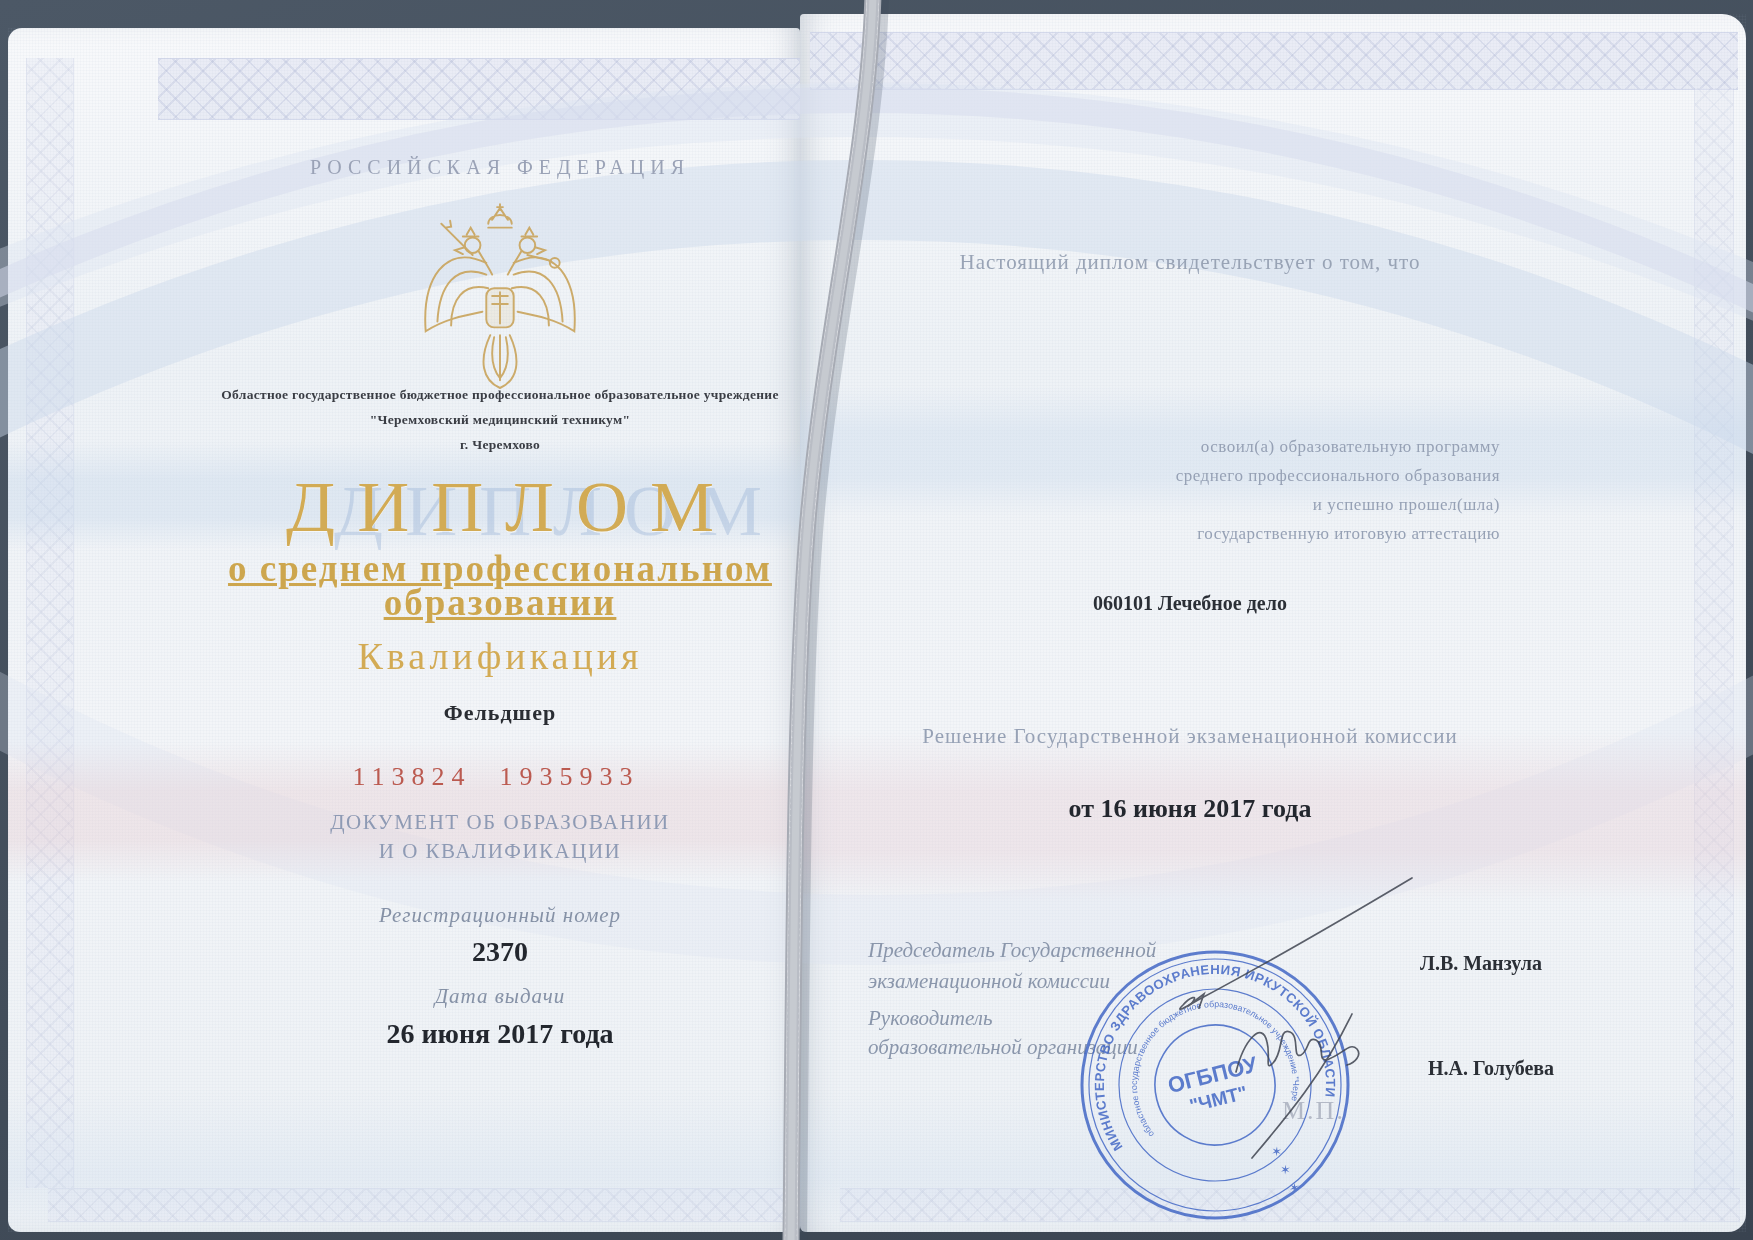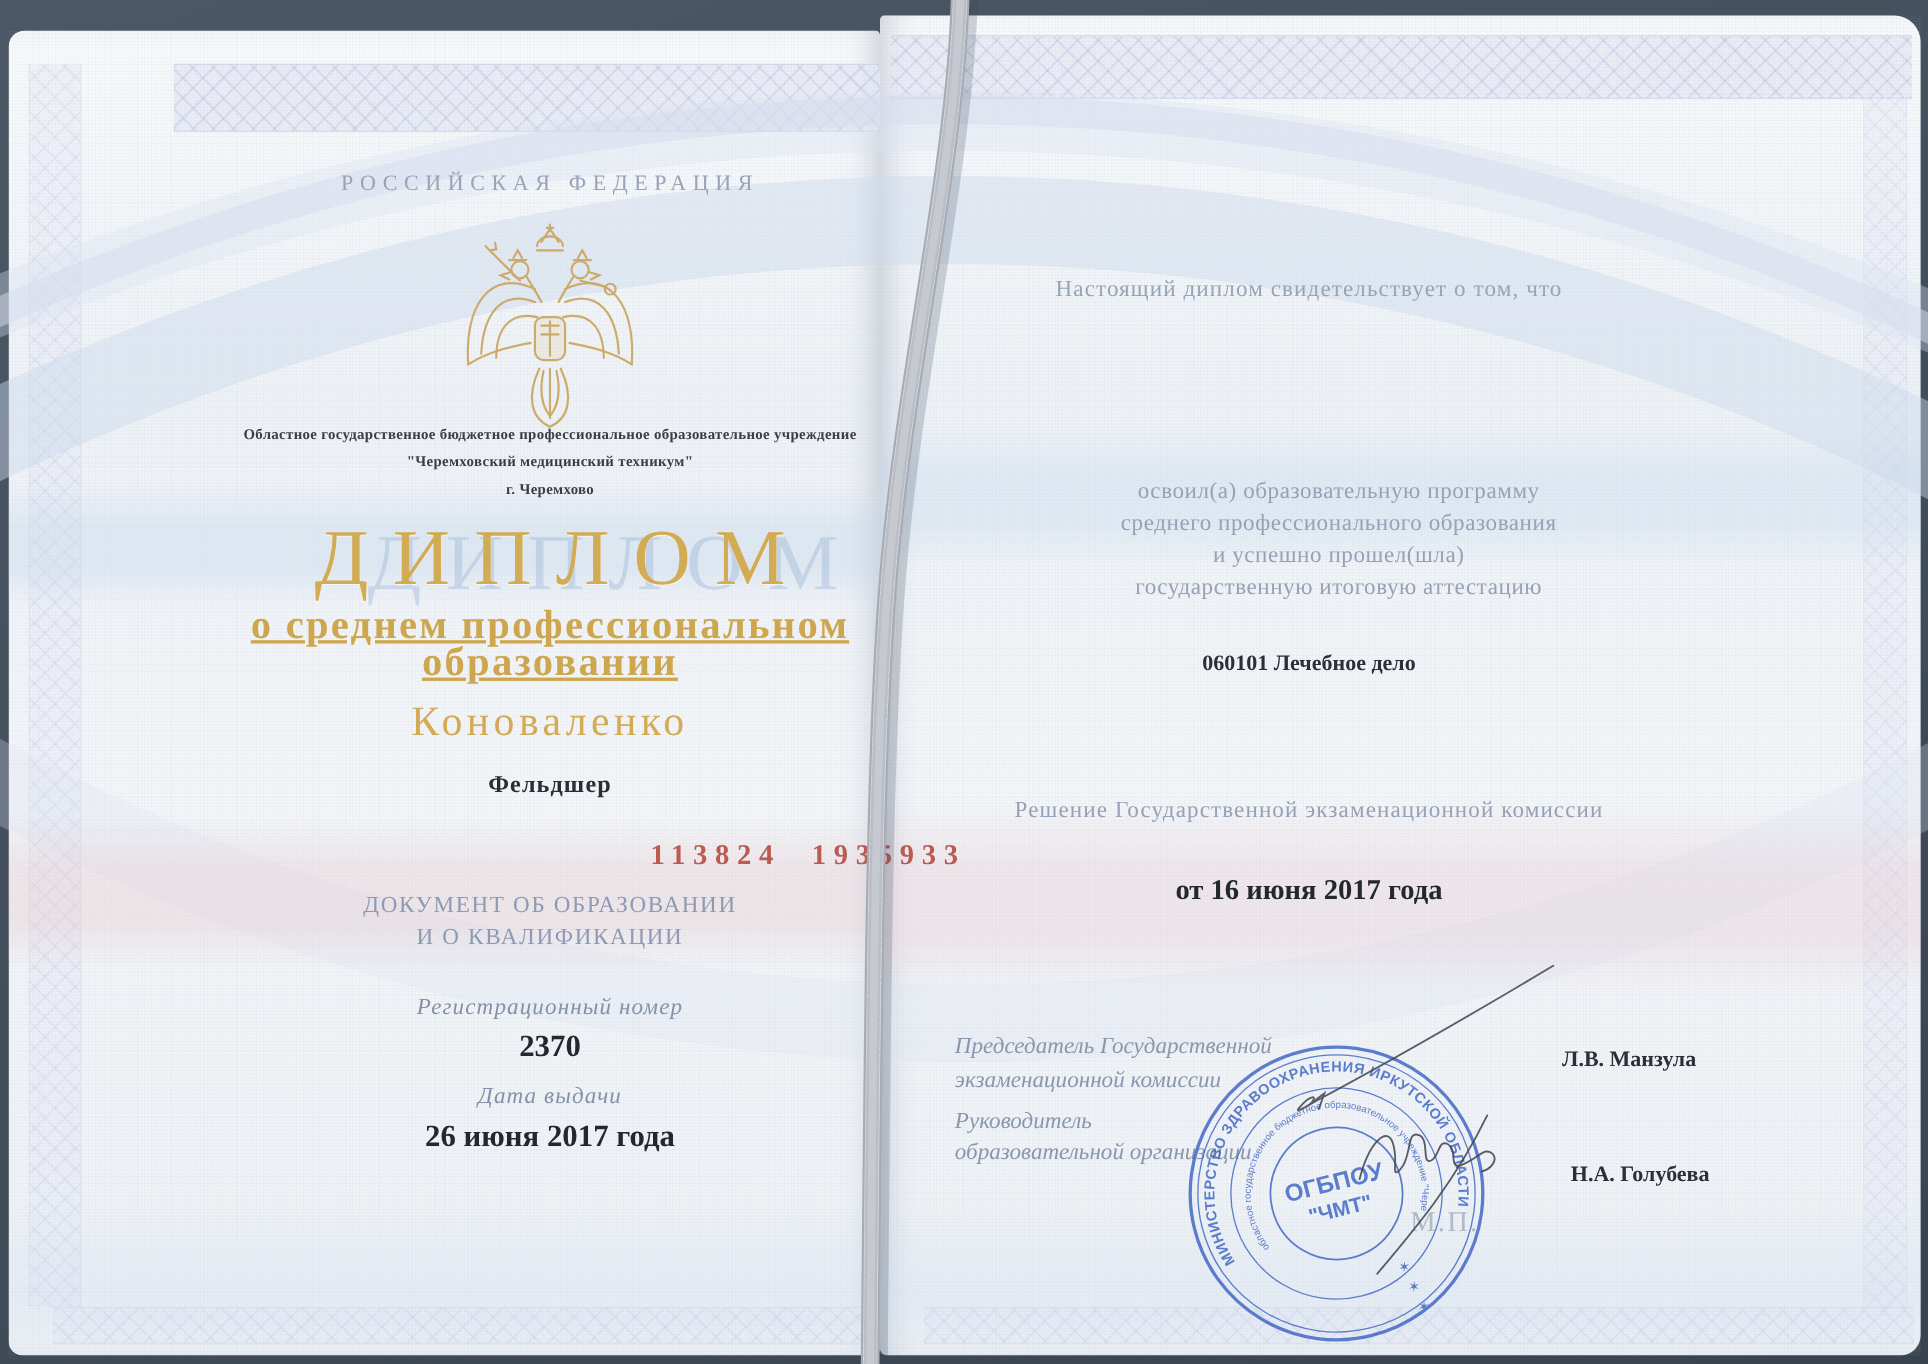--- a/index.html
+++ b/index.html
@@ -49,39 +49,39 @@
              text-indent:22px; color:#d2ab55; font-weight:500;
              text-shadow:0 1px 0 rgba(255,255,255,.6); z-index:5; }
   .diploma-ghost { left:168px; top:470px; width:760px; font-size:72px; letter-spacing:22px;
              text-indent:22px; color:rgba(150,175,212,.38); font-weight:500; z-index:4; }
   .diploma-sub { left:120px; top:552px; width:760px; font-size:37px; line-height:34px;
              font-weight:bold; color:#cda64e; letter-spacing:2px;text-decoration:underline; }
   .qual-label { left:120px; top:634px; width:760px; font-size:38px; letter-spacing:4px;
              color:#d3ab55; }
   .qual-value { left:120px; top:700px; width:760px; font-size:22px; font-weight:bold;
              color:#2a2d33; letter-spacing:1px; }
-  .serial { left:132px; top:762px; width:760px; font-size:26px; letter-spacing:7px;
-             color:#bb5a50; font-weight:700;text-align:right; }
+  .serial { left:116px; top:762px; width:760px; font-size:26px; letter-spacing:7px;
+             color:#bb5a50; font-weight:400; }
   .serial span { margin:0 14px; }
   .doc-type { left:120px; top:808px; width:760px; font-size:21px; line-height:29px;
              color:#8e9ab4; letter-spacing:1.5px; }
   .reg-label, .date-label { left:120px; width:760px; font-size:21px; font-style:italic;
              color:#8591a6; letter-spacing:1px; }
   .reg-label { top:903px; } .date-label { top:984px; }
   .reg-value, .date-value { left:120px; width:760px; font-size:28px; font-weight:bold;
              color:#23272e; }
   .reg-value { top:936px; } .date-value { top:1018px; }
 
   
   .intro { left:850px; top:250px; width:680px; font-size:21px; color:#98a3b5;
              letter-spacing:1px; }
   .holder { left:850px; top:336px; width:680px; font-size:28px; line-height:38px;
              font-weight:bold; color:#23262c; }
-  .program { left:877px; top:432px; width:680px; font-size:21px; line-height:29px;
-             color:#96a1b5; letter-spacing:.5px; }
+  .program { left:820px; top:432px; width:680px; font-size:17px; line-height:29px;
+             color:#96a1b5; letter-spacing:.5px;text-align:right; }
   .specialty { left:850px; top:592px; width:680px; font-size:20px; font-weight:bold;
              color:#2b2f36; }
   .decision { left:830px; top:724px; width:720px; font-size:21px; color:#96a1b5;
              letter-spacing:1px; }
   .decision-date { left:850px; top:794px; width:680px; font-size:26px; font-weight:bold;
              color:#23272e; }
   .chairman-label { left:868px; top:910px; width:420px; text-align:left; font-size:21px;
              line-height:31px; font-style:italic; color:#8a96ab;margin-top:25px; }
   .chairman-name { left:1420px; top:952px; width:260px; text-align:left; font-size:20px;
              font-weight:bold; color:#2b2f36; }
@@ -165,21 +165,21 @@
   </div>
 
   <div class="txt diploma-ghost">ДИПЛОМ</div>
   <div class="txt diploma-title">ДИПЛОМ</div>
 
   <div class="txt diploma-sub">
     <div>о среднем профессиональном</div>
     <div>образовании</div>
   </div>
 
-  <div class="txt qual-label">Коноваленко</div>
+  <div class="txt qual-label">Квалификация</div>
   <div class="txt qual-value">Фельдшер</div>
 
   <div class="txt serial">
     <span>113824</span><span>1935933</span>
   </div>
 
   <div class="txt doc-type">
     <div>ДОКУМЕНТ ОБ ОБРАЗОВАНИИ</div>
     <div>И О КВАЛИФИКАЦИИ</div>
   </div>

